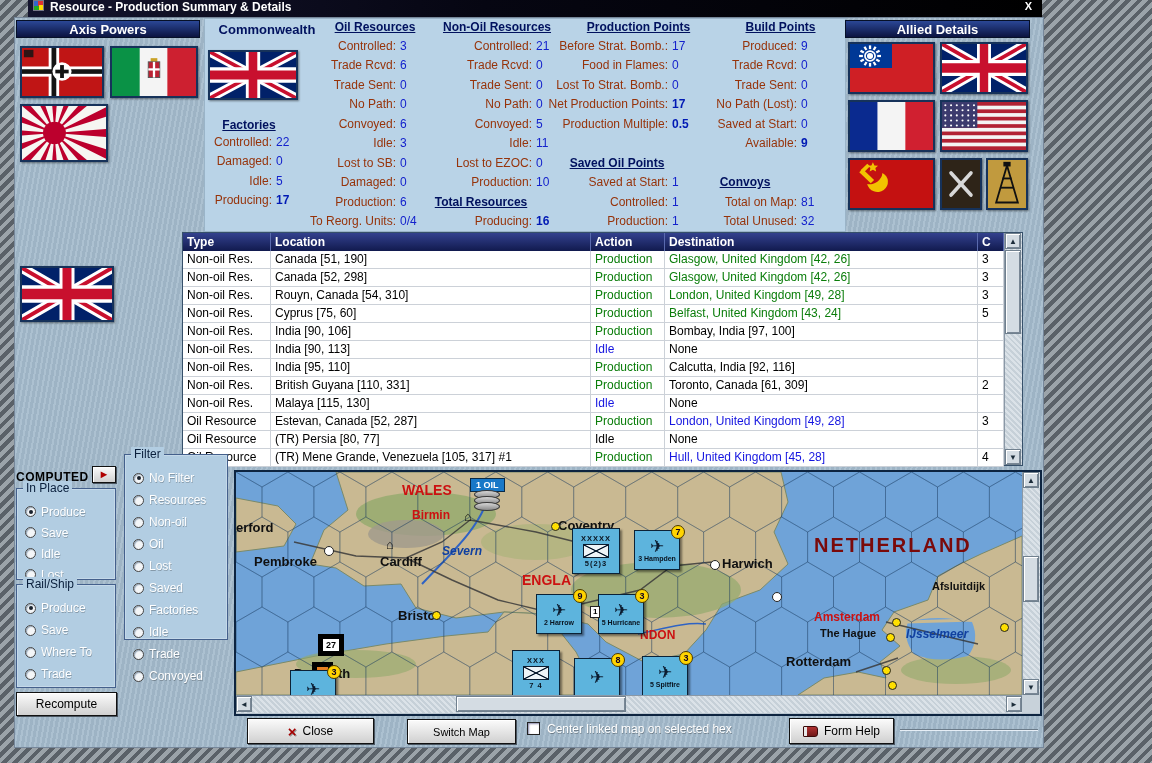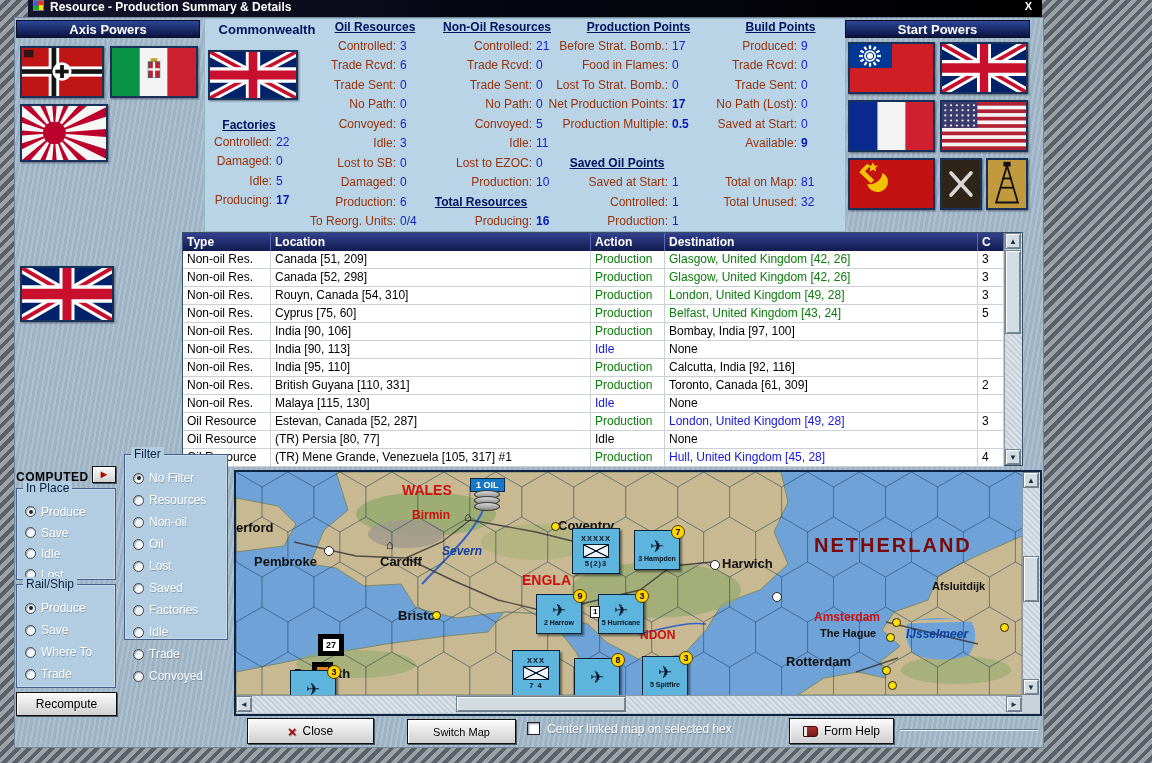--- a/index.html
+++ b/index.html
@@ -370,30 +370,33 @@
       <div class="srow">
         <span class="sl">Saved at Start:</span>
         <span class="sv">0</span>
       </div>
       <div class="srow">
         <span class="sl">Available:</span>
         <span class="sv b">9</span>
       </div>
       <div class="srow"></div>
       <div class="srow">
+        <span class="ssub">Convoys</span>
+      </div>
+      <div class="srow">
         <span class="sl">Total on Map:</span>
         <span class="sv">81</span>
       </div>
       <div class="srow">
         <span class="sl">Total Unused:</span>
         <span class="sv">32</span>
       </div>
     </div>
 
-  <div class="panel-header" style="left:845px;top:20px;width:185px;">Start Powers</div>
+  <div class="panel-header" style="left:845px;top:20px;width:185px;">Allied Details</div>
   <div class="flag" style="left:848px;top:42px;width:87px;height:52px;">
       <svg viewBox="0 0 87 52" preserveAspectRatio="none">
         <rect width="87" height="52" fill="#cf1f25"></rect>
         <rect width="44" height="26" fill="#003896"></rect>
         <g stroke="#fff" stroke-width="2.4">
           <line x1="28.5" y1="13.0" x2="32.5" y2="13.0"></line>
           <line x1="27.5" y1="16.8" x2="31.0" y2="18.8"></line>
           <line x1="24.8" y1="19.5" x2="26.8" y2="23.0"></line>
           <line x1="21.0" y1="20.5" x2="21.0" y2="24.5"></line>
           <line x1="17.3" y1="19.5" x2="15.3" y2="23.0"></line>
@@ -506,21 +509,21 @@
     <div class="thead">
       <span class="th tc-type">Type</span>
       <span class="th tc-loc">Location</span>
       <span class="th tc-act">Action</span>
       <span class="th tc-dest">Destination</span>
       <span class="th tc-c">C</span>
     </div>
     <div class="tbody" id="tbody">
         <div class="trow">
           <span class="tc tc-type col-black">Non-oil Res.</span>
-          <span class="tc tc-loc col-black">Canada [51, 209]</span>
+          <span class="tc tc-loc col-black">Canada [51, 190]</span>
           <span class="tc tc-act col-green">Production</span>
           <span class="tc tc-dest col-green">Glasgow, United Kingdom [42, 26]</span>
           <span class="tc tc-c col-black">3</span>
         </div>
         <div class="trow">
           <span class="tc tc-type col-black">Non-oil Res.</span>
           <span class="tc tc-loc col-black">Canada [52, 298]</span>
           <span class="tc tc-act col-green">Production</span>
           <span class="tc tc-dest col-green">Glasgow, United Kingdom [42, 26]</span>
           <span class="tc tc-c col-black">3</span>

